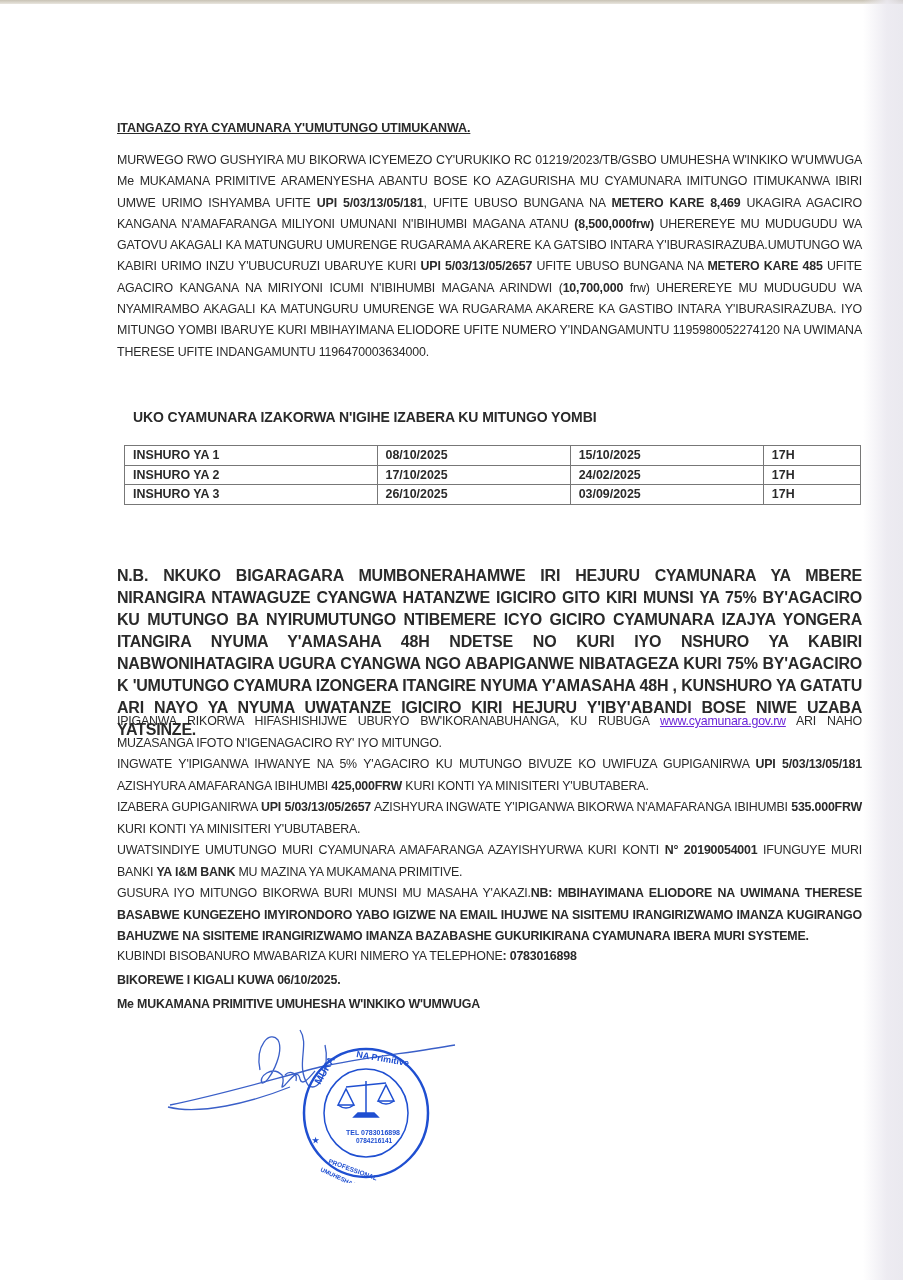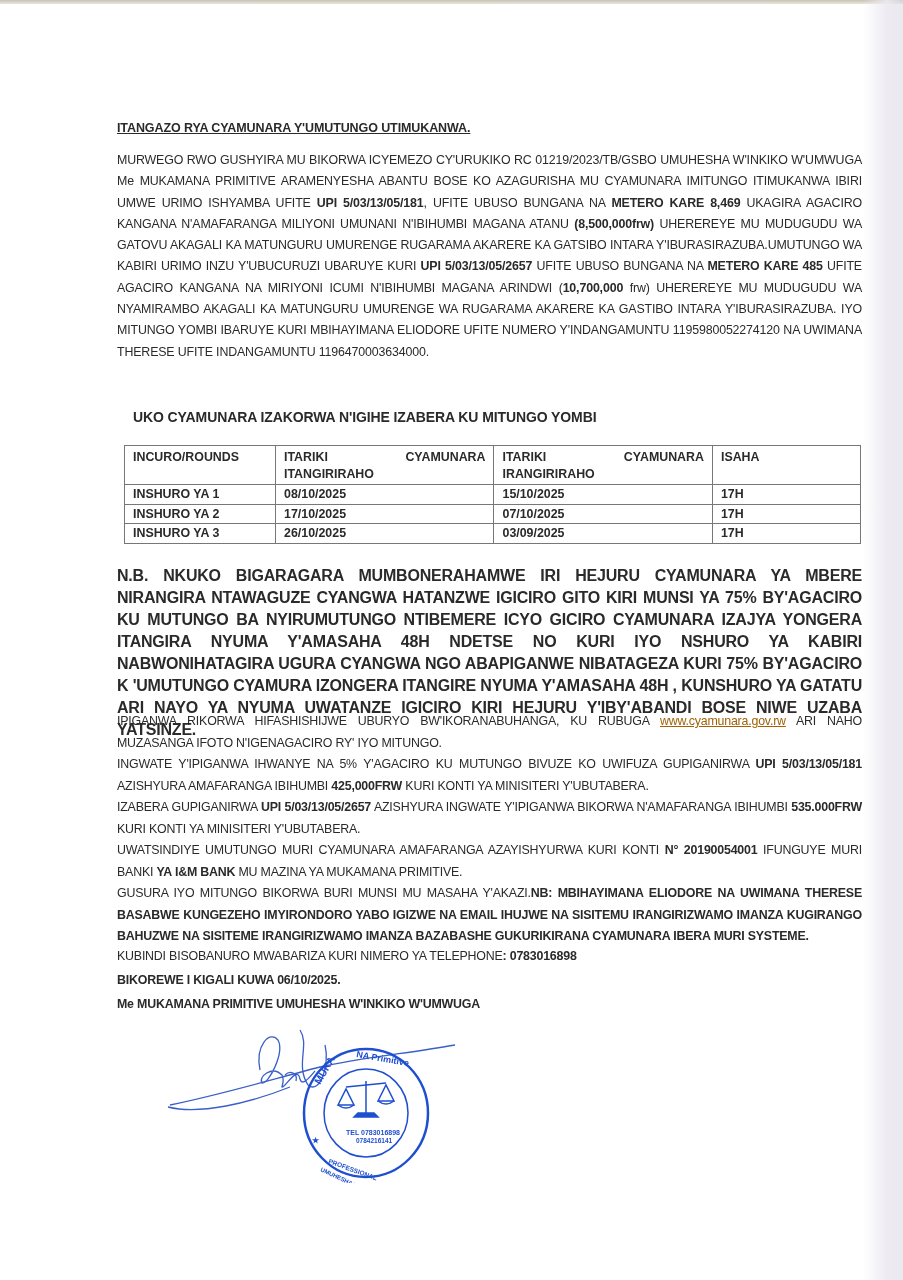--- a/index.html
+++ b/index.html
@@ -43,21 +43,21 @@
   .col1 { width: 133px; } .col2 { width: 200px; } .col3 { width: 200px; } .col4 { width: 130px; }
   .nb {
     position: absolute; left: 117px; top: 565px; width: 745px;
     font-size: 16px; line-height: 22px; font-weight: bold; text-align: justify; letter-spacing: -0.2px;
   }
   .body2 {
     position: absolute; left: 117px; top: 711px; width: 745px;
     font-size: 12.4px; line-height: 21.5px; text-align: justify; letter-spacing: -0.2px;
   }
   .body2 p { margin: 0; }
-  .body2 a { color: #a16207; text-decoration: underline; }
+  .body2 a { color: #6d28d9; text-decoration: underline; }
   .closing {
     position: absolute; left: 117px; top: 944px; width: 745px;
     font-size: 12.4px; line-height: 24px; letter-spacing: -0.2px;
   }
   .closing p { margin: 0; }
   .signature { position: absolute; left: 160px; top: 1025px; width: 300px; height: 110px; }
   .stamp { position: absolute; left: 298px; top: 1043px; width: 135px; height: 140px; }
 </style>
 </head>
 <body>
@@ -68,48 +68,30 @@
 <div class="title">ITANGAZO RYA CYAMUNARA Y'UMUTUNGO UTIMUKANWA.</div>
 
 <div class="para" style="top:150px;">
   <span>MURWEGO RWO GUSHYIRA MU BIKORWA ICYEMEZO CY'URUKIKO RC 01219/2023/TB/GSBO UMUHESHA W'INKIKO W'UMWUGA Me MUKAMANA PRIMITIVE ARAMENYESHA ABANTU BOSE KO AZAGURISHA MU CYAMUNARA IMITUNGO ITIMUKANWA IBIRI UMWE URIMO ISHYAMBA UFITE </span><b>UPI 5/03/13/05/181</b><span>, UFITE UBUSO BUNGANA NA </span><b>METERO KARE 8,469</b><span> UKAGIRA AGACIRO KANGANA N'AMAFARANGA MILIYONI UMUNANI N'IBIHUMBI MAGANA ATANU </span><b>(8,500,000frw)</b><span> UHEREREYE MU MUDUGUDU WA GATOVU AKAGALI KA MATUNGURU UMURENGE RUGARAMA AKARERE KA GATSIBO INTARA Y'IBURASIRAZUBA.UMUTUNGO WA KABIRI URIMO INZU Y'UBUCURUZI UBARUYE KURI </span><b>UPI 5/03/13/05/2657</b><span> UFITE UBUSO BUNGANA NA </span><b>METERO KARE 485</b><span> UFITE AGACIRO KANGANA NA MIRIYONI ICUMI N'IBIHUMBI MAGANA ARINDWI (</span><b>10,700,000</b><span> frw) UHEREREYE MU MUDUGUDU WA NYAMIRAMBO AKAGALI KA MATUNGURU UMURENGE WA RUGARAMA AKARERE KA GASTIBO INTARA Y'IBURASIRAZUBA.  IYO MITUNGO YOMBI IBARUYE KURI  MBIHAYIMANA ELIODORE UFITE NUMERO Y'INDANGAMUNTU 1195980052274120 NA UWIMANA THERESE UFITE INDANGAMUNTU 1196470003634000.</span>
 </div>
 
 <div class="subhead">UKO CYAMUNARA IZAKORWA N'IGIHE IZABERA KU MITUNGO YOMBI</div>
 
 <table class="rounds">
   <tbody>
-      <tr>
-    <th class="col1">INCURO/ROUNDS</th>
-    <th class="col2">
-      <div class="split">
-            <span>ITARIKI</span>
-            <span>CYAMUNARA</span>
-          </div>
-      <div>ITANGIRIRAHO</div>
-    </th>
-    <th class="col3">
-      <div class="split">
-            <span>ITARIKI</span>
-            <span>CYAMUNARA</span>
-          </div>
-      <div>IRANGIRIRAHO</div>
-    </th>
-    <th class="col4">ISAHA</th>
-  </tr>
   <tr>
     <td>INSHURO YA 1</td>
     <td>08/10/2025</td>
     <td>15/10/2025</td>
     <td>17H</td>
   </tr>
   <tr>
     <td>INSHURO YA 2</td>
     <td>17/10/2025</td>
-    <td>07/10/2025</td>
+    <td>24/02/2025</td>
     <td>17H</td>
   </tr>
   <tr>
     <td>INSHURO YA 3</td>
     <td>26/10/2025</td>
     <td>03/09/2025</td>
     <td>17H</td>
   </tr>
 </tbody>
   </table>

